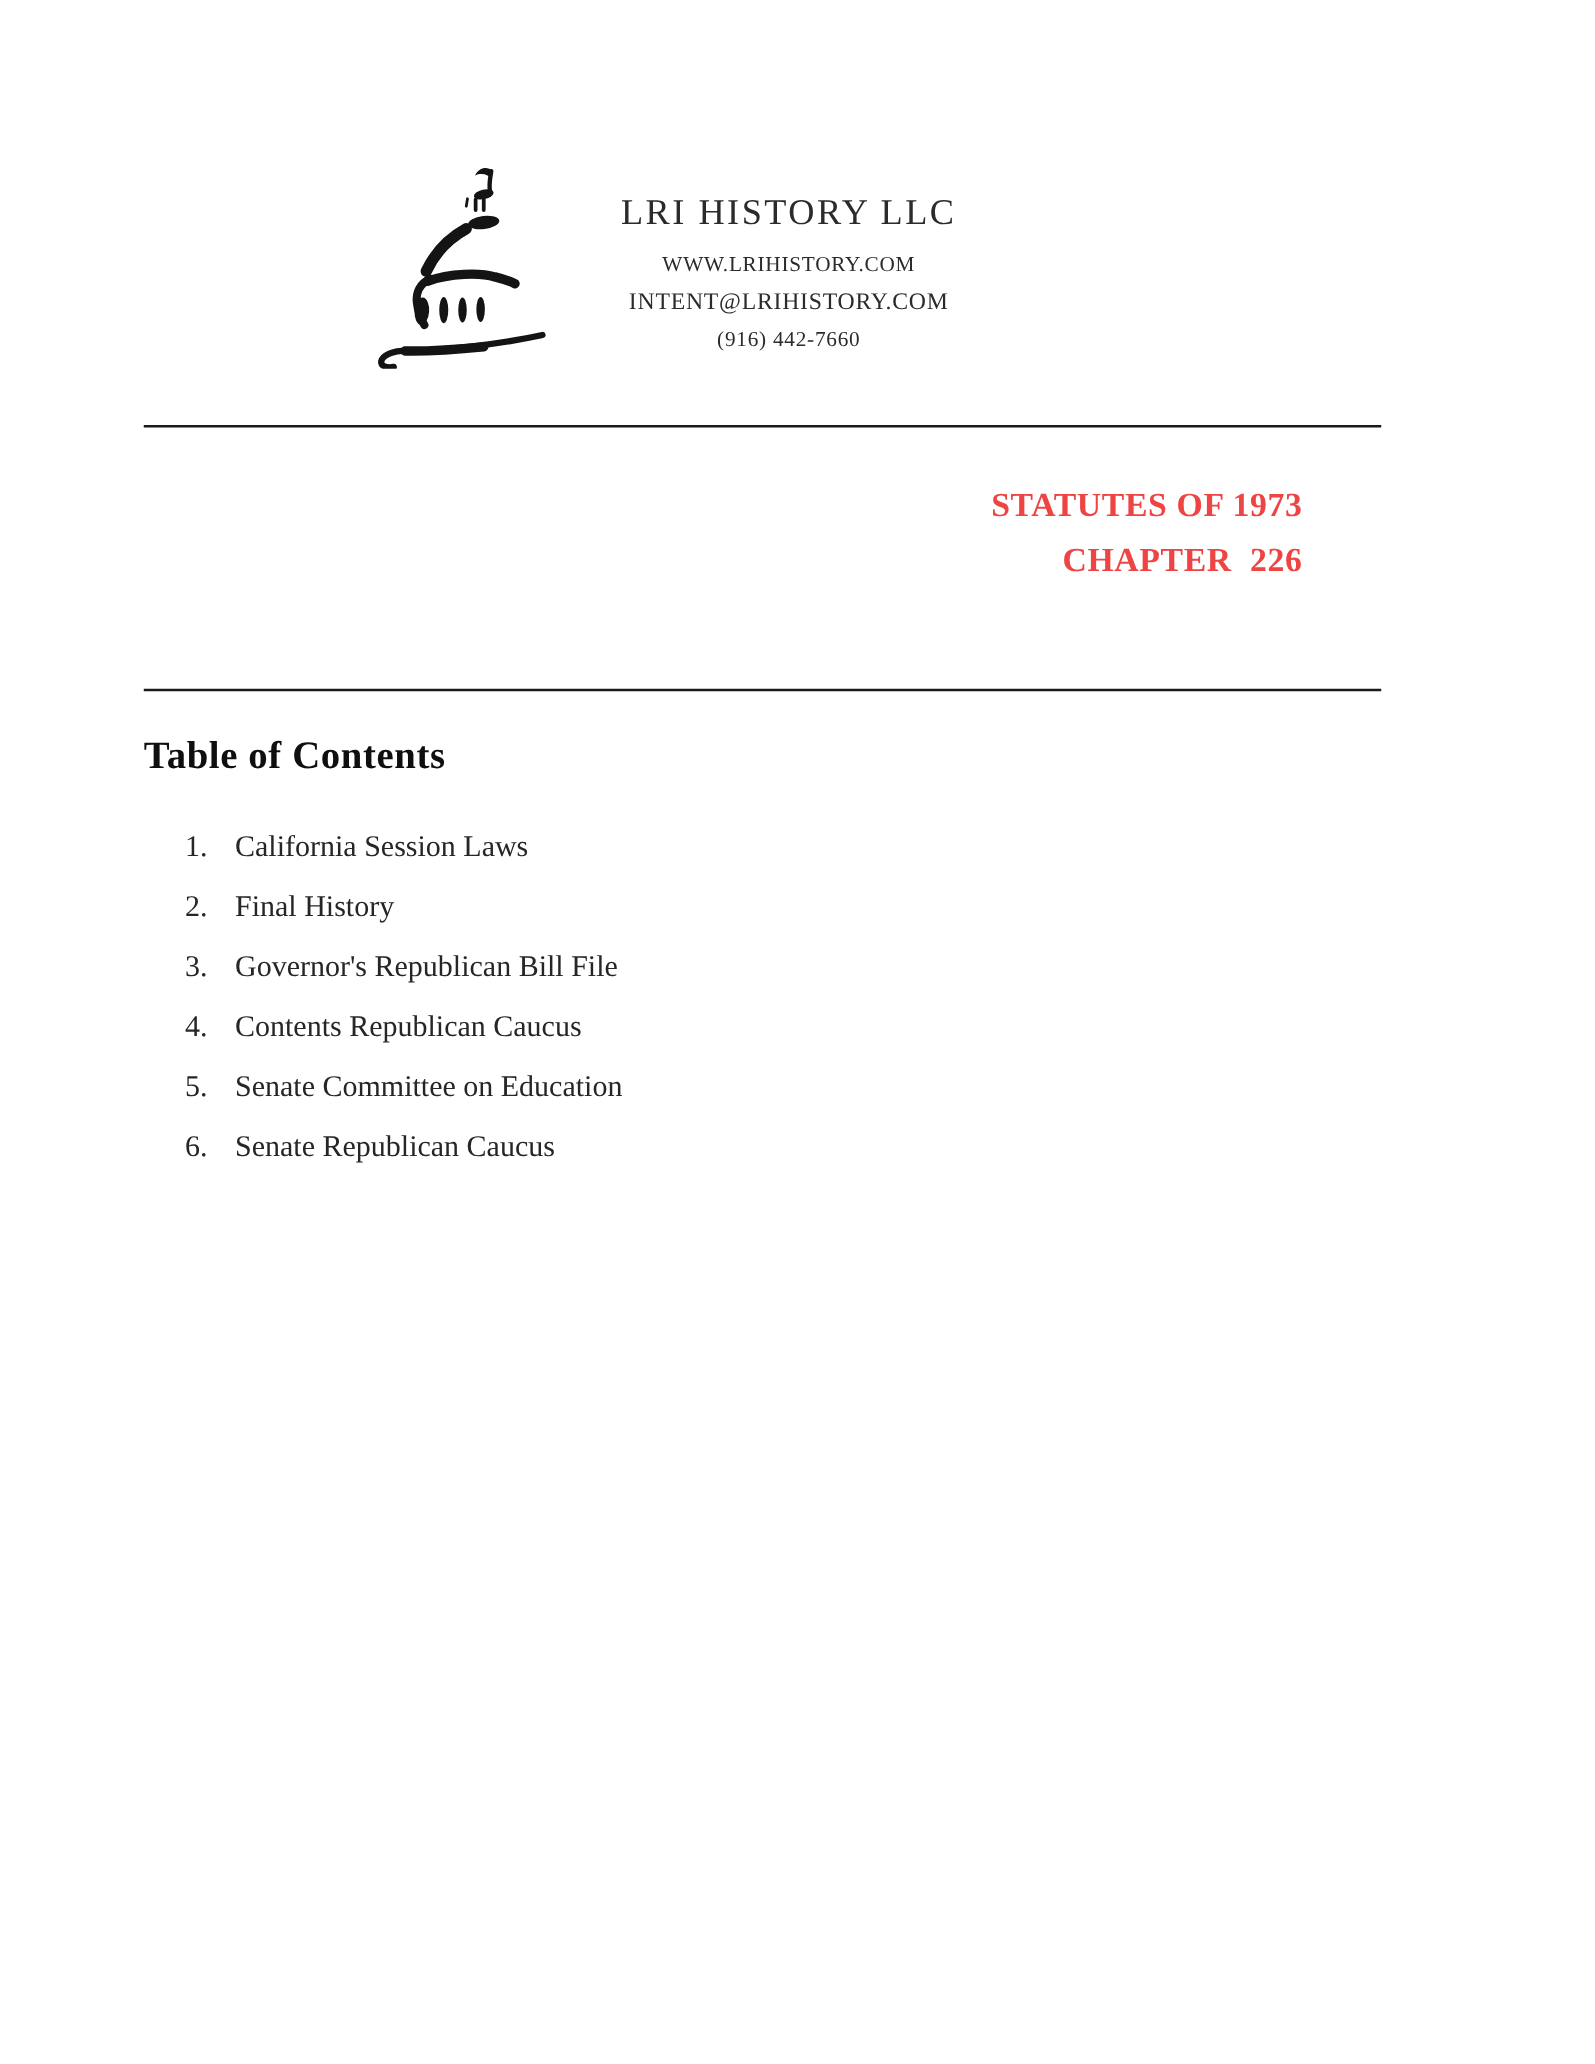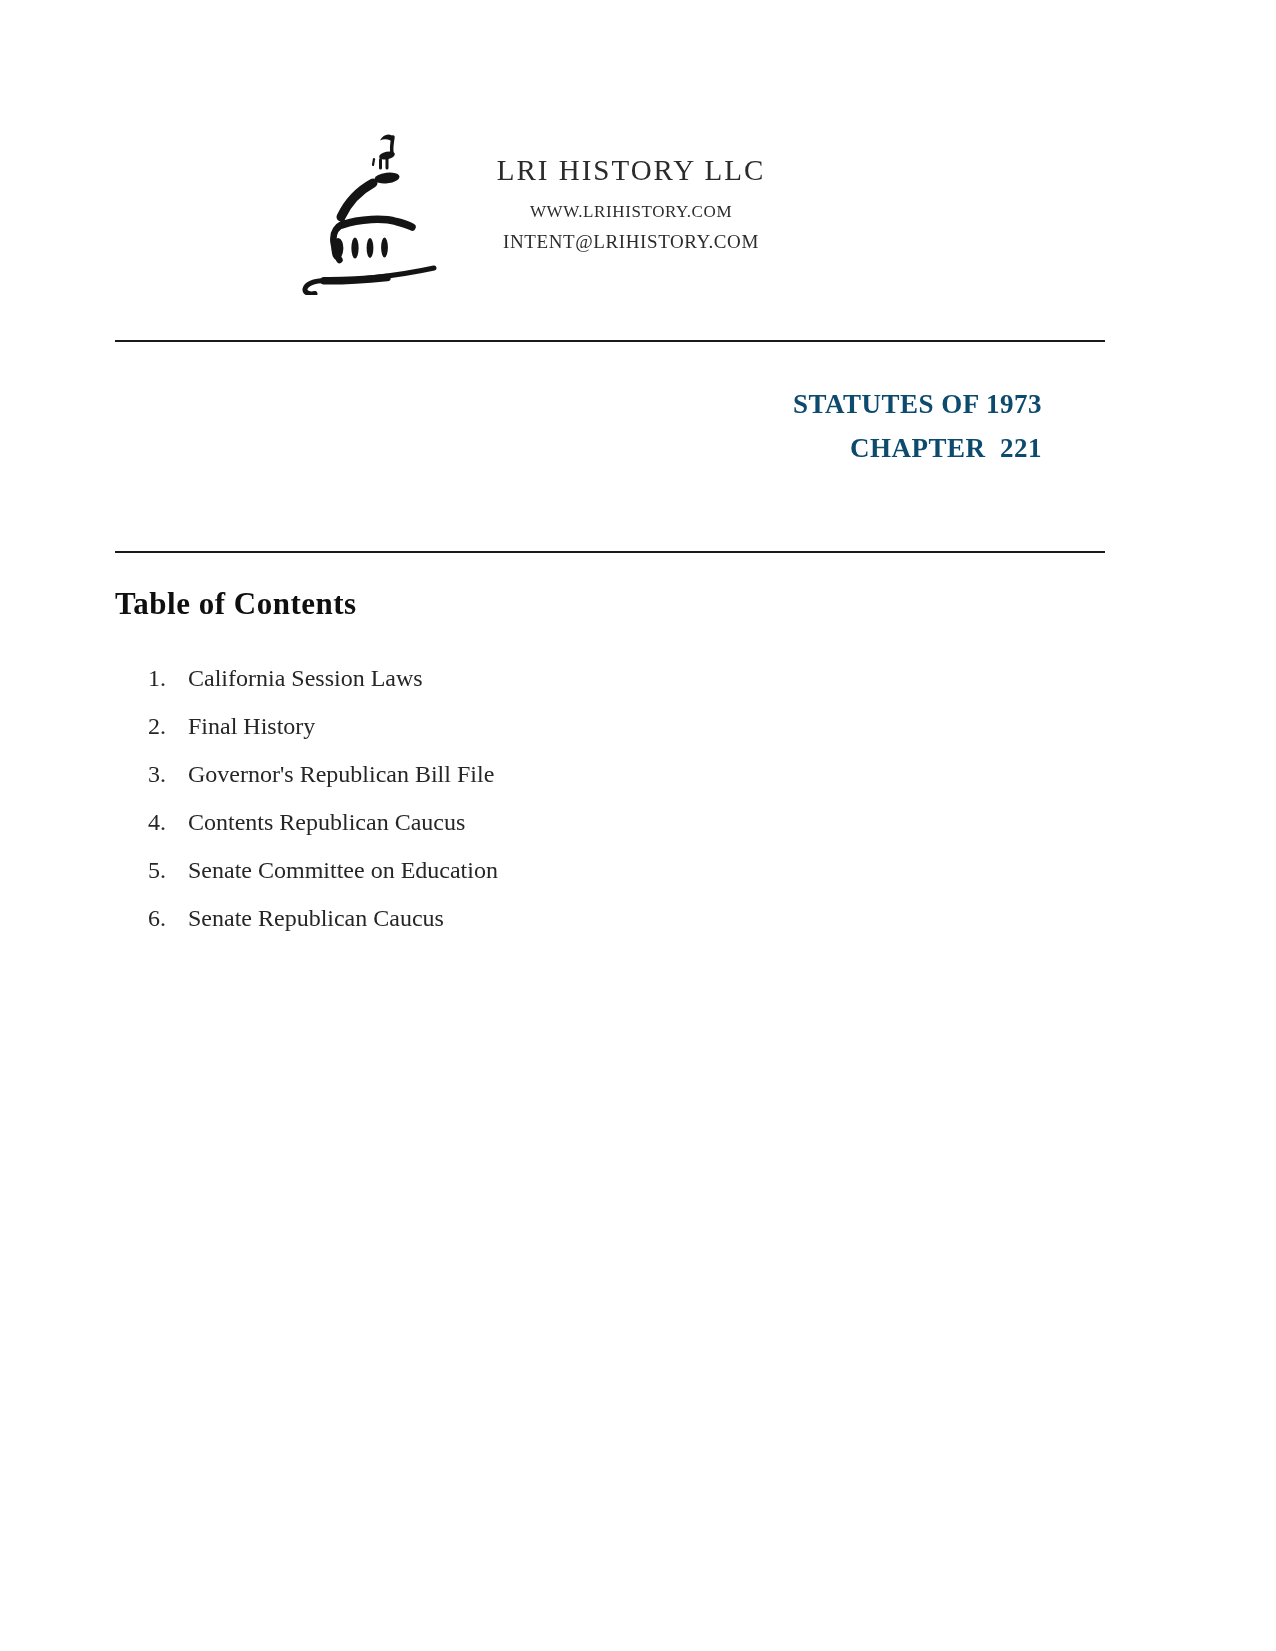--- a/index.html
+++ b/index.html
@@ -65,21 +65,21 @@
     position: absolute;
     right: 234px;
     top: 382px;
     text-align: right;
   }
   .title-line {
     font-size: 27px;
     font-weight: bold;
     line-height: 44px;
     letter-spacing: 0.5px;
-    color: #0c4a6e;
+    color: #ef4444;
     white-space: pre-wrap; 
   }
 
   
   .toc {
     position: absolute;
     left: 115px;
     top: 585px;
     width: 990px;
   }
@@ -143,27 +143,28 @@
         <path d="M142,141 C105,149 62,153.5 34,153.5 C21,153.5 14,157.5 13,162 C12.5,165.5 17,168 23,166.5" fill="none" stroke-width="5"></path>
         <path d="M95,150.5 C65,153.5 45,154 32,153.8" fill="none" stroke-width="7.5"></path>
       </g>
     </svg>
   </div>
 
   <div class="letterhead-text">
     <div class="company-name">LRI HISTORY LLC</div>
     <div class="contact-line small">WWW.LRIHISTORY.COM</div>
     <div class="contact-line">INTENT@LRIHISTORY.COM</div>
+    <div class="contact-line small">(916) 442-7660</div>
   </div>
 
   <hr class="rule rule-top">
 
   <div class="title-block">
     <div class="title-line">STATUTES OF 1973</div>
-    <div class="title-line">CHAPTER  221</div>
+    <div class="title-line">CHAPTER  226</div>
   </div>
 
   <hr class="rule rule-bottom">
 
   <div class="toc">
     <h1 class="toc-heading">Table of Contents</h1>
     <ol class="toc-list">
       <li class="toc-item">
         <span class="toc-number">1.</span>
         <span class="toc-label">California Session Laws</span>

